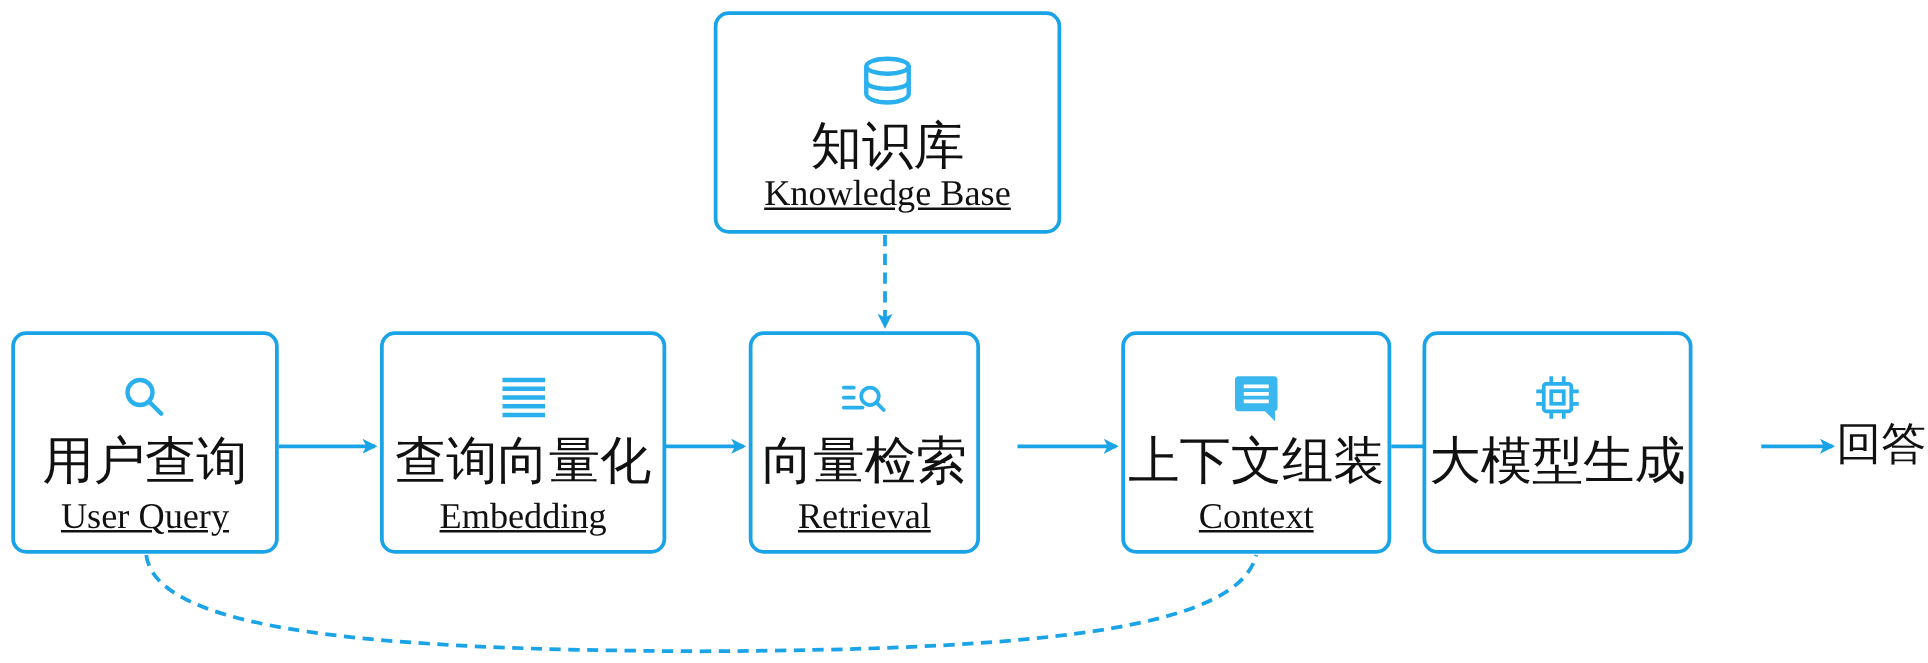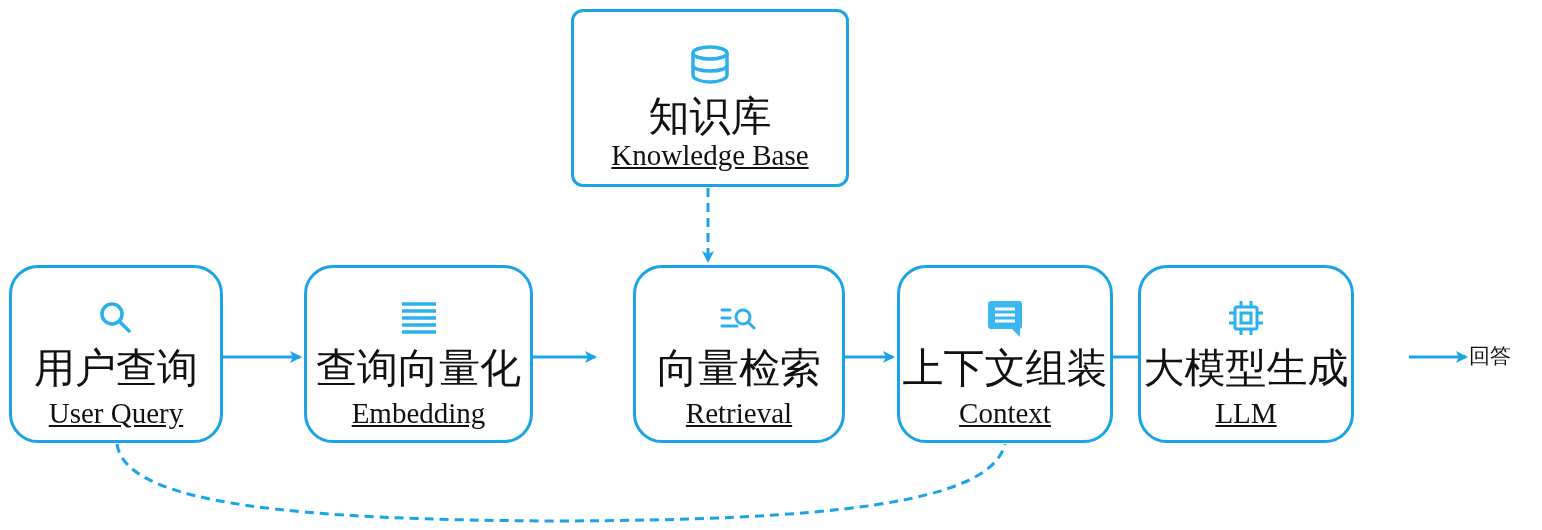--- a/index.html
+++ b/index.html
@@ -9,30 +9,30 @@
           border-radius: 12px; background: #fff; text-align: center; }
   .node .icon { position: absolute; left: 50%; transform: translateX(-50%); }
   .node .zh { position: absolute; left: 0; right: 0; font-size: 41px; line-height: 36px;
               font-family: "DejaVu Sans", "Liberation Sans", sans-serif; font-weight: 300; }
   .node .en { position: absolute; left: 0; right: 0; font-size: 29px; line-height: 34px;
               font-family: "Liberation Serif", "DejaVu Serif", serif; text-decoration: underline; }
   #kb { left: 571px; top: 9px; width: 278px; height: 178px; }
   #kb .icon { top: 32px; }
   #kb .zh { top: 86px; }
   #kb .en { top: 126px; }
-  .row { top: 265px; height: 178px; border-radius: 29px; }
+  .row { top: 265px; height: 178px; }
   .row .icon { top: 30px; }
   .row .zh { top: 82px; }
   .row .en { top: 128px; }
   #n1 { left: 9px; width: 214px; }
   #n2 { left: 304px; width: 229px; }
-  #n3 { left: 599px; width: 212px; margin-left: 34px; }
+  #n3 { left: 599px; width: 185px; }
   #n4 { left: 897px; width: 216px; text-align: center; }
   #n5 { left: 1138px; width: 216px; padding-left: 27px; }
-  #answer { position: absolute; left: 1469px; top: 338px; font-size: 21px; line-height: 36px;
+  #answer { position: absolute; left: 1469px; top: 338px; font-size: 36px; line-height: 36px;
             font-family: "DejaVu Sans", "Liberation Sans", sans-serif; font-weight: 300; }
   svg.edges { position: absolute; left: 0; top: 0; }
 </style>
 </head>
 <body>
 
 <svg class="edges" width="1542" height="530">
   <defs>
     <marker id="ah" markerWidth="12" markerHeight="12" refX="10" refY="6" orient="auto" markerUnits="userSpaceOnUse">
       <path d="M0,0 L12,6 L0,12 L3,6 Z" fill="#1aa3e6"></path>
@@ -134,16 +134,15 @@
       <line x1="15" y1="31" x2="15" y2="37"></line>
           <line x1="25" y1="31" x2="25" y2="37"></line>
       <line x1="3" y1="15" x2="9" y2="15"></line>
           <line x1="3" y1="25" x2="9" y2="25"></line>
       <line x1="31" y1="15" x2="37" y2="15"></line>
           <line x1="31" y1="25" x2="37" y2="25"></line>
         </g>
       </svg>
   </span>
   <div class="zh">大模型生成</div>
-  <div class="en">LLM</div>
 </div>
 
 <div id="answer">回答</div>
 
 </body></html>

